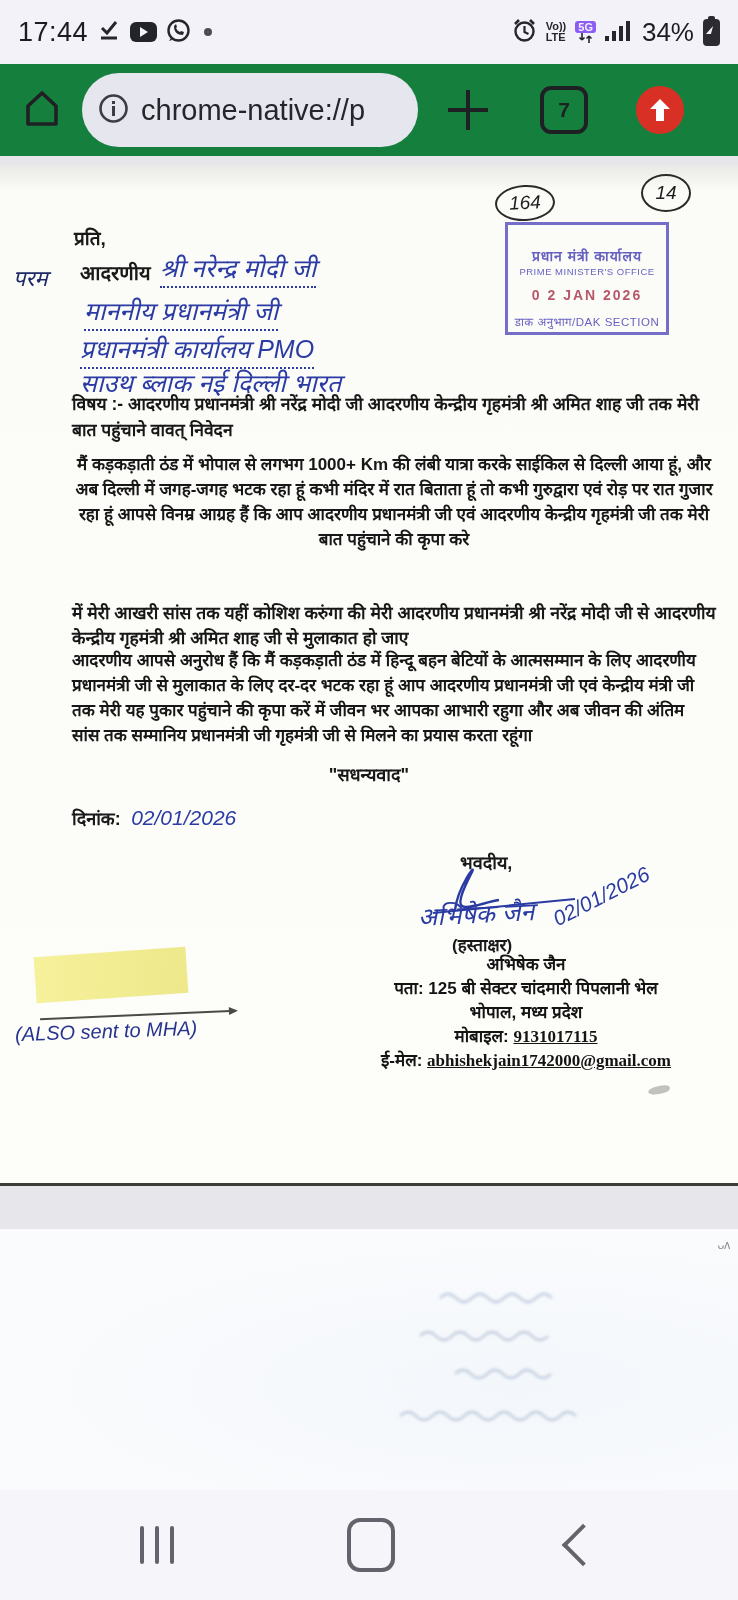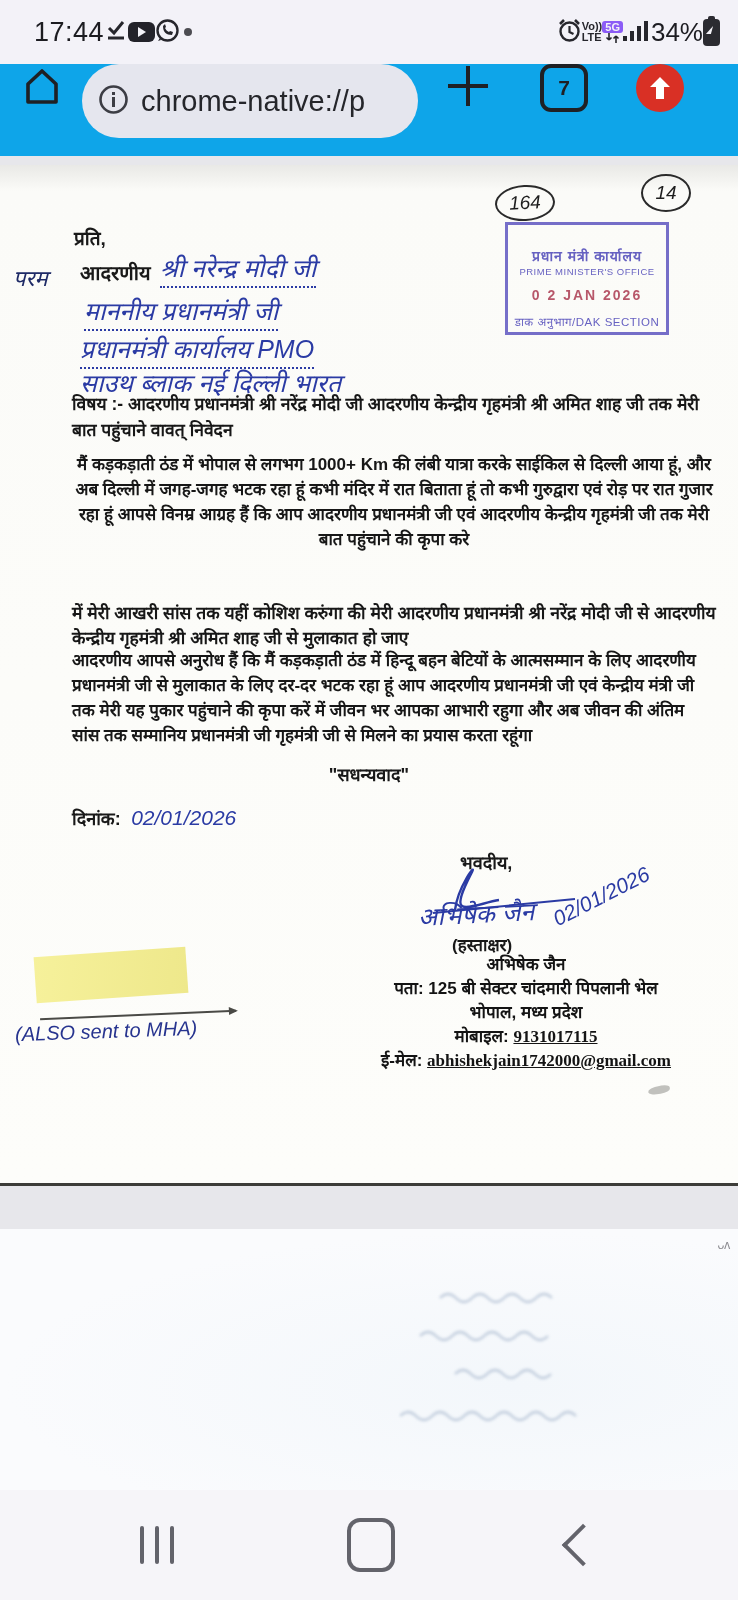--- a/index.html
+++ b/index.html
@@ -1,34 +1,34 @@
 <!DOCTYPE html>
 <html><head>
 <meta charset="utf-8">
 <style>
   html,body{margin:0;padding:0;}
   body{font-family:"Liberation Sans",sans-serif;}
   .app{position:relative;width:738px;height:1600px;overflow:hidden;background:#e7e7eb;}
   
   .statusbar{position:absolute;top:0;left:0;width:738px;height:64px;background:#f3f2f8;display:flex;align-items:center;justify-content:space-between;padding:0 18px;box-sizing:border-box;}
-  .sb-left,.sb-right{display:flex;align-items:center;margin-left:16px;}
+  .sb-left,.sb-right{display:flex;align-items:center;gap:9px;}
   .sb-time{font-size:27px;color:#1c1c21;font-weight:500;letter-spacing:.5px;}
   .yt-icon{width:27px;height:20px;background:#23232a;border-radius:6px;display:flex;align-items:center;justify-content:center;}
   .yt-icon i{display:block;width:0;height:0;border-left:8px solid #f3f2f8;border-top:5px solid transparent;border-bottom:5px solid transparent;}
   .notif-dot{width:8px;height:8px;border-radius:50%;background:#4c4c52;margin-left:4px;}
   .volte{display:flex;flex-direction:column;line-height:11px;color:#26262c;font-weight:700;}
   .volte span{font-size:11px;}
   .badge5g{display:flex;flex-direction:column;align-items:center;line-height:10px;}
   .badge5g .box{background:#8b5cf6;color:#f3f2f8;font-size:11px;font-weight:700;border-radius:3px;padding:1px 3px;}
   .pct{font-size:26px;color:#1c1c21;}
   .battery{position:relative;width:17px;height:27px;background:#2b2b31;border-radius:4px;}
   .battery:before{content:"";position:absolute;top:-3px;left:5px;width:7px;height:3px;background:#2b2b31;border-radius:2px 2px 0 0;}
   .battery .bolt{position:absolute;left:4px;top:7px;width:0;height:0;border-left:5px solid transparent;border-bottom:8px solid #f3f2f8;transform:skewX(-15deg);}
   
-  .toolbar{position:absolute;top:64px;left:0;width:738px;height:92px;background:#0ea5e9;display:flex;}
+  .toolbar{position:absolute;top:64px;left:0;width:738px;height:92px;background:#15803d;display:flex;align-items:center;}
   .home-btn{margin-left:20px;}
   .urlpill{margin-left:18px;width:336px;height:74px;border-radius:38px;background:#e5e6ee;display:flex;align-items:center;padding:0 16px;box-sizing:border-box;}
   .urltext{font-size:29px;color:#25262b;margin-left:12px;white-space:nowrap;overflow:hidden;max-width:250px;}
   .plus-btn{position:relative;width:44px;height:44px;margin-left:28px;}
   .plus-btn:before,.plus-btn:after{content:"";position:absolute;background:#1f2024;}
   .plus-btn:before{left:50%;top:2px;width:4px;height:40px;margin-left:-2px;}
   .plus-btn:after{top:50%;left:2px;height:4px;width:40px;margin-top:-2px;}
   .tab-btn{width:40px;height:40px;border:4px solid #1f2024;border-radius:11px;margin-left:50px;display:flex;align-items:center;justify-content:center;font-size:21px;font-weight:700;color:#1f2024;}
   .update-btn{width:48px;height:48px;border-radius:50%;background:#d93025;margin-left:48px;display:flex;align-items:center;justify-content:center;}
   

